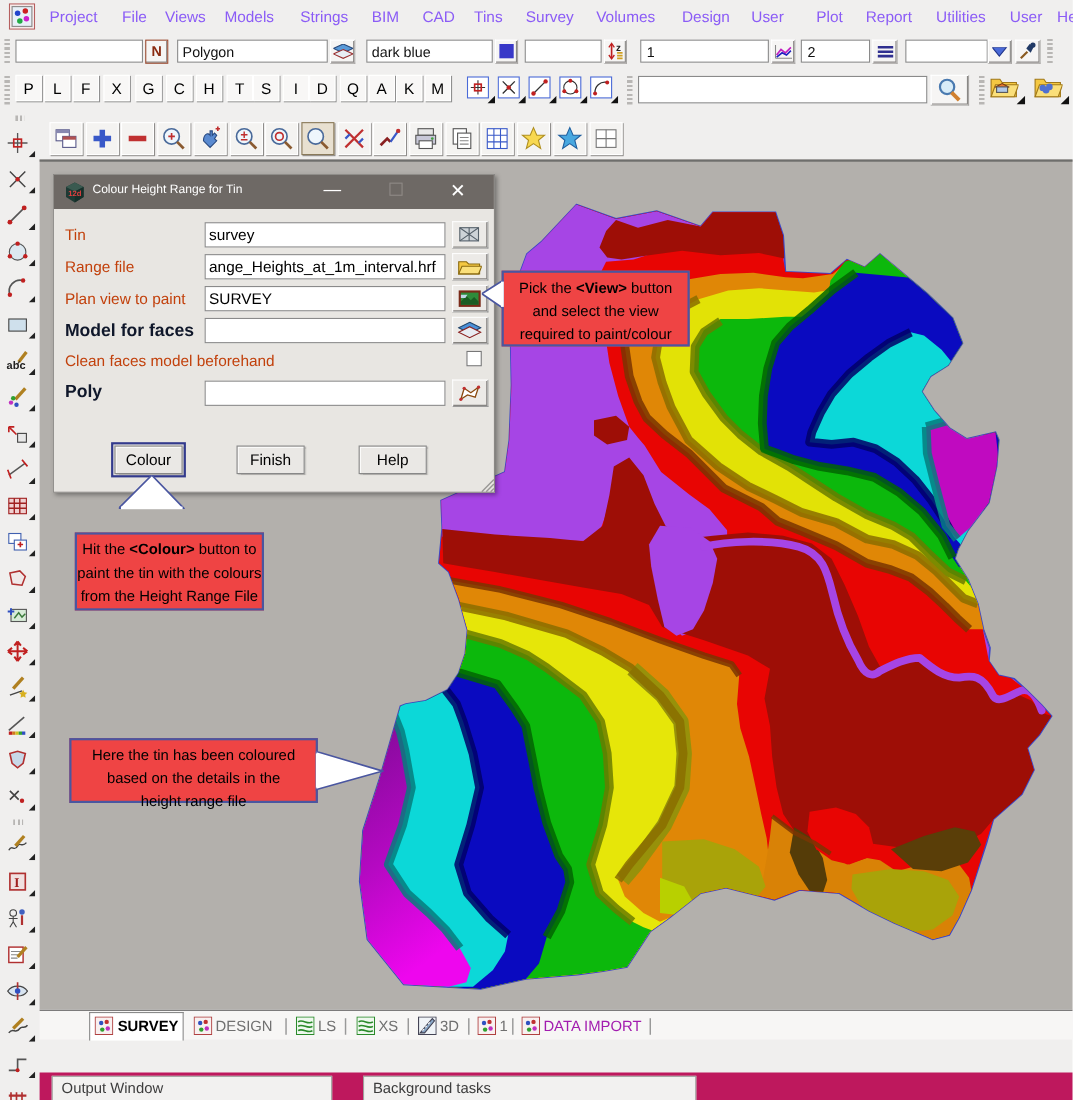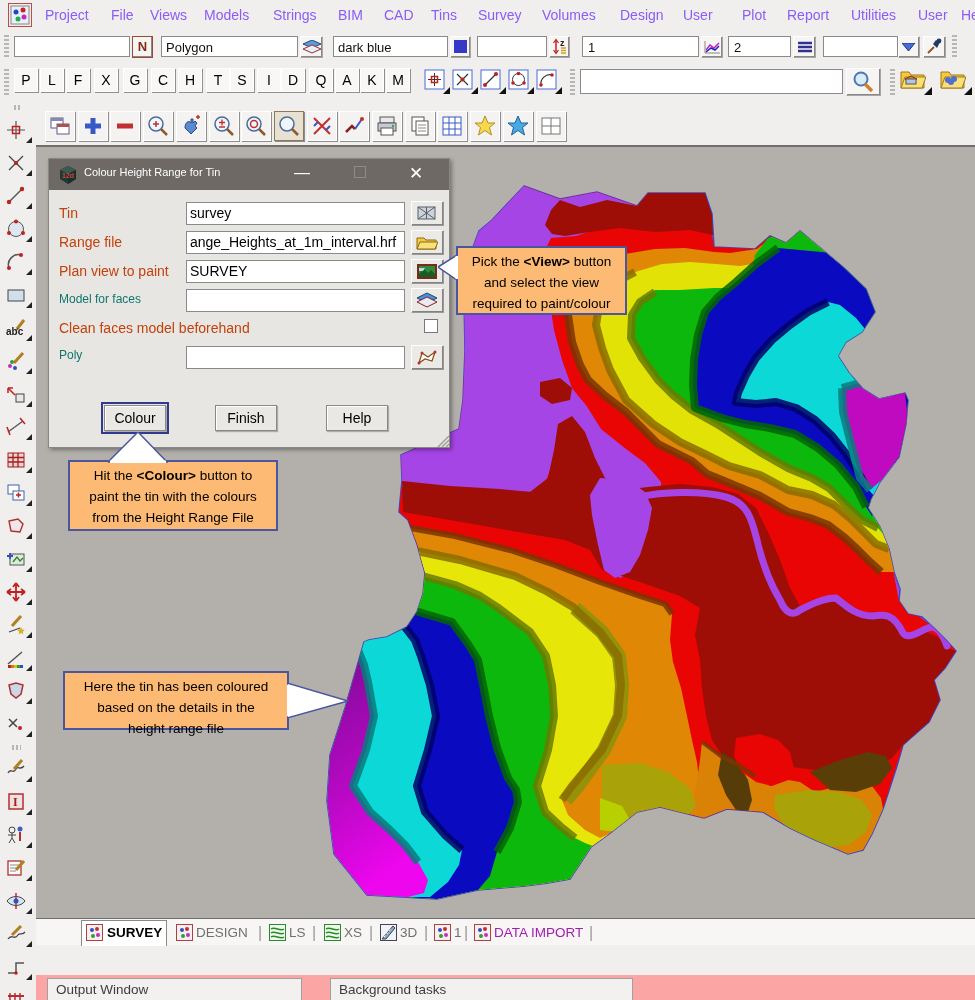--- a/index.html
+++ b/index.html
@@ -22,30 +22,30 @@
 .vbtn { position:absolute; top:10px; width:30px; height:30px; background:#f4f3f1; border:1px solid #fff; box-shadow:1px 1px 0 #8f8d8b; }
 
 #ltb { position:absolute; left:0; top:101px; width:36px; height:899px; background:#f0efee; }
 
 #canvas { position:absolute; left:36px; top:145px; width:939px; height:773px; background:#b3b0ac; border-top:2px solid #6e6e6c; }
 
 #dlg { position:absolute; left:48px; top:158px; width:402px; height:290px; background:#e8e6e2; border:1px solid #8a8885; box-shadow:2px 2px 4px rgba(0,0,0,0.35); }
 #dlgtitle { position:absolute; left:0; top:0; width:400px; height:31px; background:#6e6965; color:#fff; }
 #dlgtitle .t { position:absolute; left:35px; top:7px; font-size:11px; }
 .dlab { position:absolute; font-size:14px; color:#c2410c; }
-.dlabd { position:absolute; font-size:12px; color:#0f766e; }
+.dlabd { position:absolute; font-size:16px; color:#0f172a;font-weight:bold; }
 .dinput { position:absolute; left:137px; width:219px; height:23px; background:#fff; border:1px solid #8a8a8a; font-size:14px; color:#000; padding:2px 0 0 3px; }
 .dbtn2 { position:absolute; left:362px; width:33px; height:25px; background:#eceae7; border:1px solid #999; border-top-color:#fdfdfd; border-left-color:#fdfdfd; box-shadow:inset -1px -1px 0 #858380; }
 .pushbtn { position:absolute; height:26px; background:#eae8e5; border:1px solid #888; box-shadow:inset 1px 1px 0 #fff, 1px 1px 1px rgba(0,0,0,0.25); font-size:14px; color:#000; text-align:center; line-height:24px; }
 
-.callout { position:absolute; background:#fdba74; border:2px solid #4a56a0; font-size:13.5px; color:#000; text-align:center; line-height:21px; padding-top:3px; }
+.callout { position:absolute; background:#ef4444; border:2px solid #4a56a0; font-size:13.5px; color:#000; text-align:center; line-height:21px; padding-top:3px; }
 
 #tabbar { position:absolute; left:36px; top:918px; width:939px; height:27px; background:#f7f6f5; border-top:1px solid #6e6e6e; }
 #statusbar { position:absolute; left:36px; top:945px; width:939px; height:30px; background:#f0efee; }
-#bottomrow { position:absolute; left:36px; top:975px; width:939px; height:25px; background:#fca5a5; }
+#bottomrow { position:absolute; left:36px; top:975px; width:939px; height:25px; background:#be185d; }
 .panelbox { position:absolute; top:3px; height:25px; background:#f2f1f0; border:1px solid #a0a09e; font-size:13.5px; color:#3c3c3c; padding:3px 0 0 8px; }
 </style>
 </head>
 <body>
 <div id="app">
 
 <div id="menubar">
   <svg class="abs" style="left:8px;top:3px" width="24" height="24" viewBox="0 0 24 24">
     <rect x="0.5" y="0.5" width="23" height="23" fill="#f5e9e9" stroke="#b05050"></rect>
     <rect x="3" y="3" width="18" height="18" fill="#e8f0f8" stroke="#888"></rect>
@@ -619,21 +619,21 @@
 </div>
 
 <div class="callout" style="left:456px;top:246px;width:171px;height:69px">
   Pick the <b>&lt;View&gt;</b> button<br>and select the view<br>required to paint/colour
 </div>
 <svg class="abs" style="left:438px;top:255px" width="20" height="26">
       <polygon points="19,0 0,12 19,25" fill="#fff" stroke="#4a56a0" stroke-width="1.5"></polygon>
       <rect x="17.5" y="1" width="3" height="23" fill="#fff"></rect>
     </svg>
 
-<div class="callout" style="left:68px;top:460px;width:210px;height:71px">
+<div class="callout" style="left:68px;top:484px;width:172px;height:71px">
   Hit the <b>&lt;Colour&gt;</b> button to<br>paint the tin with the colours<br>from the Height Range File
 </div>
 <svg class="abs" style="left:108px;top:432px" width="60" height="31">
       <polygon points="30,0 0,30 59,30" fill="#fff" stroke="#4a56a0" stroke-width="1.5"></polygon>
       <rect x="2" y="28.5" width="56" height="3" fill="#fff"></rect>
     </svg>
 
 <div class="callout" style="left:63px;top:671px;width:226px;height:59px">
   Here the tin has been coloured<br>based on the details in the<br>height range file
 </div>

